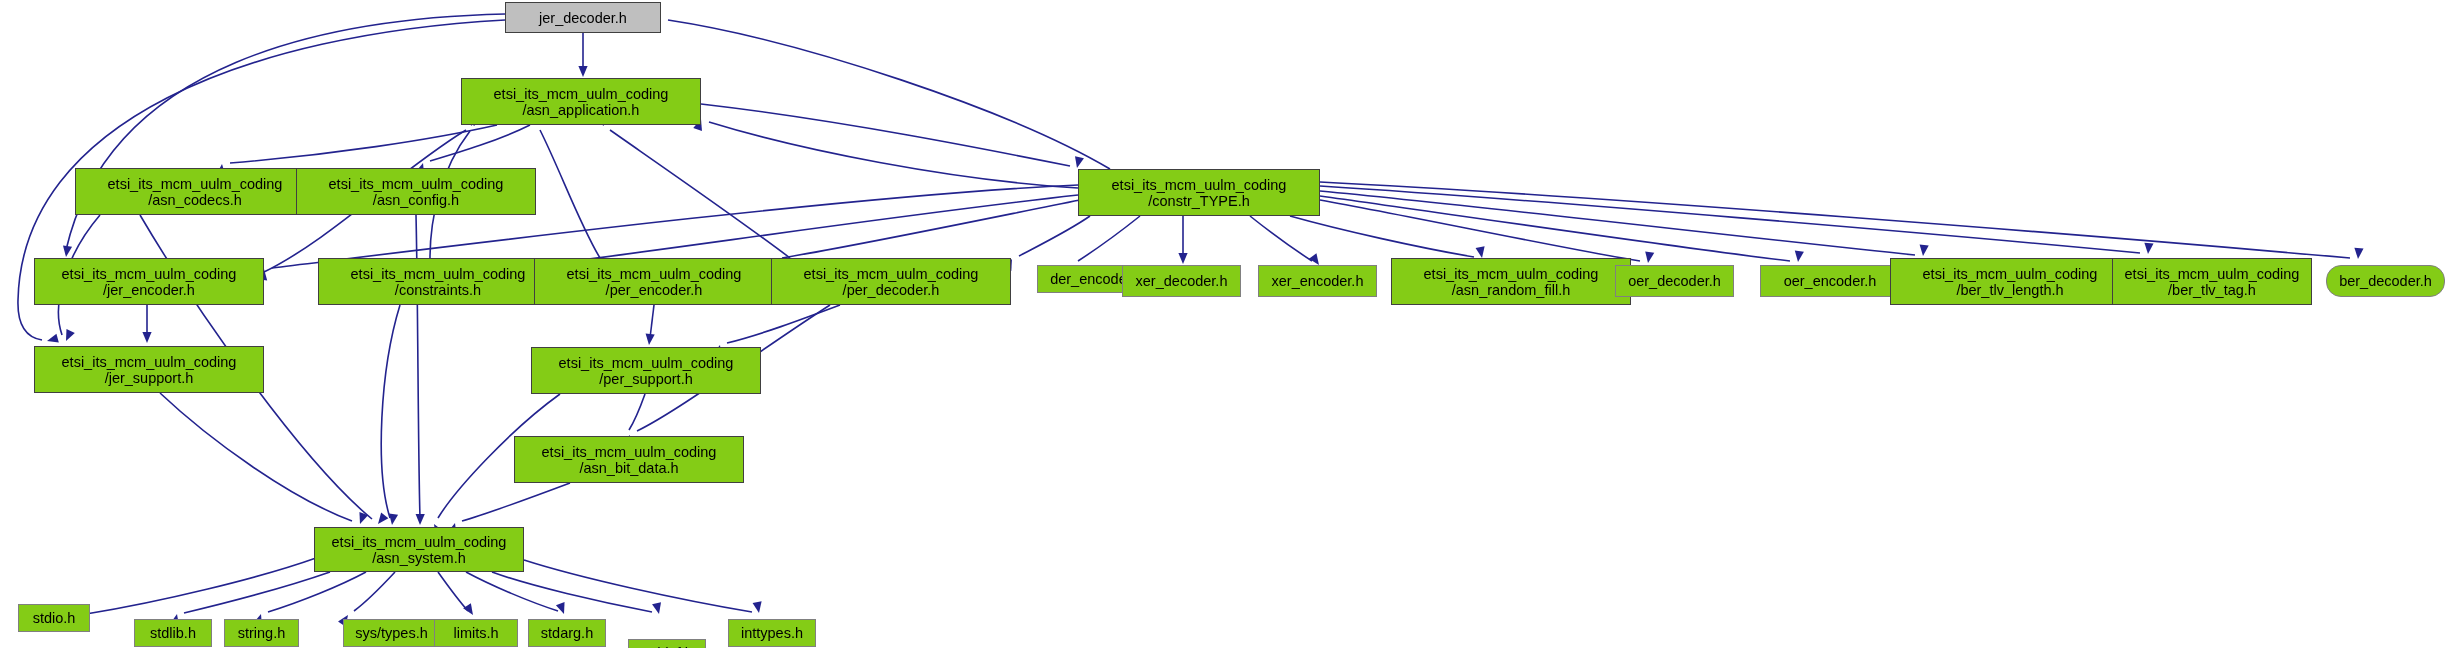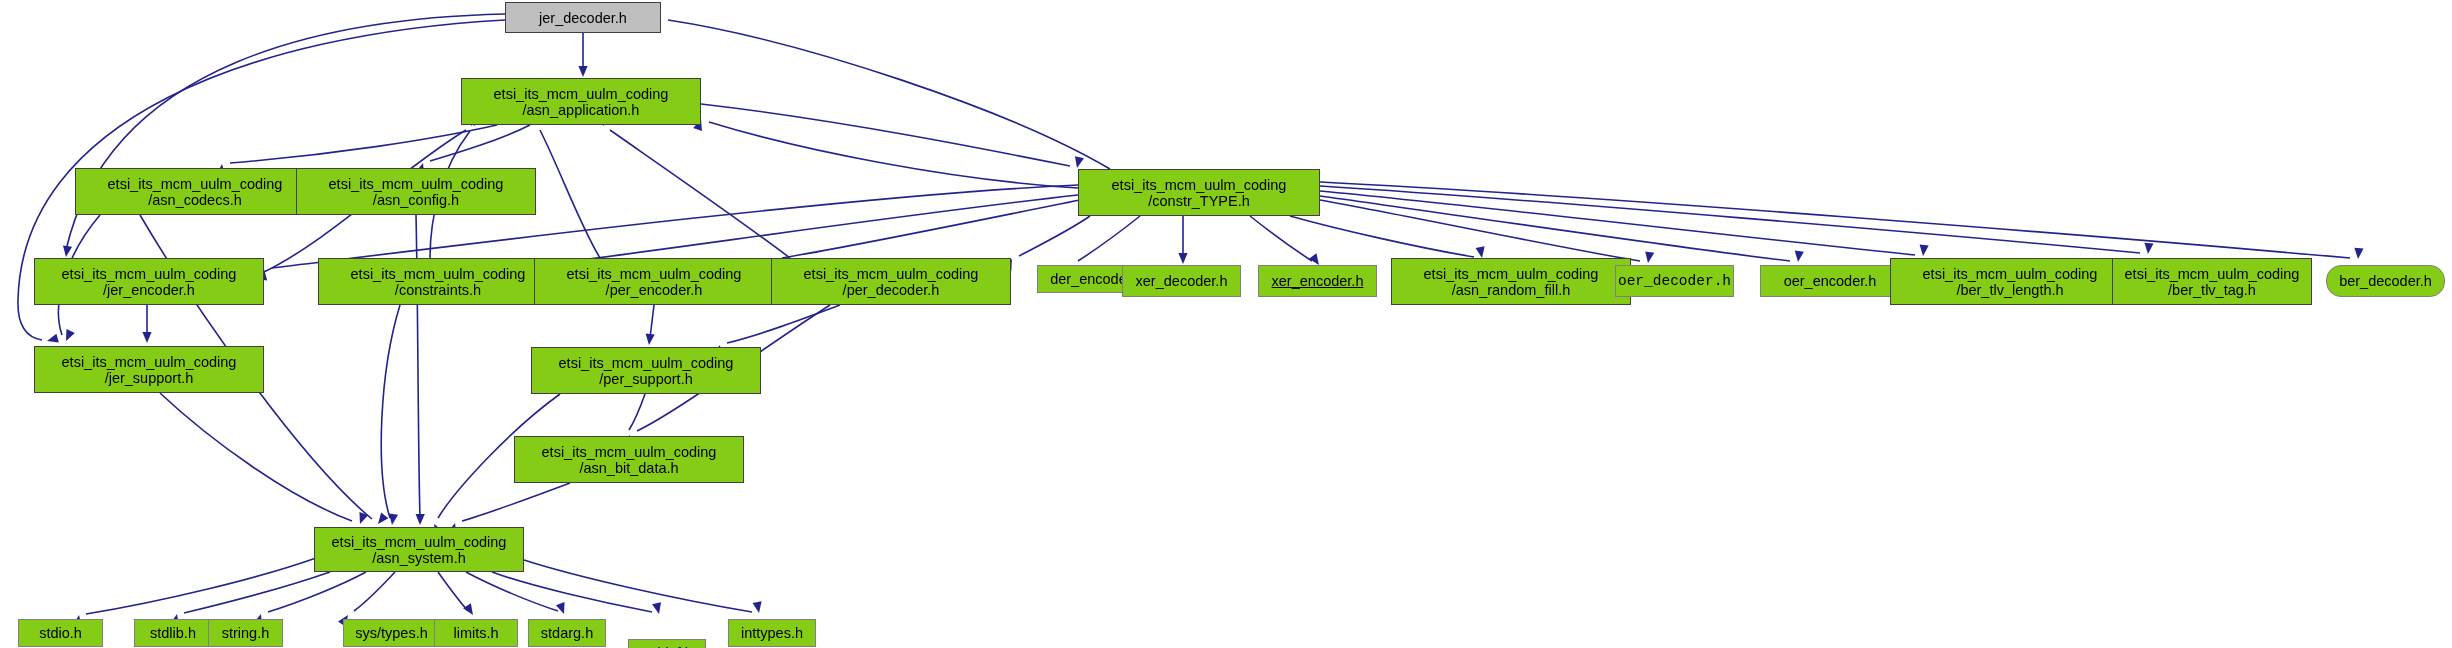--- a/index.html
+++ b/index.html
@@ -133,32 +133,32 @@
     <div class="node dark" style="left: 461px; top: 78px; width: 240px; height: 47px;"><div><span>etsi_its_mcm_uulm_coding</span><span>/asn_application.h</span></div></div>
     <div class="node dark" style="left: 75px; top: 168px; width: 240px; height: 47px;"><div><span>etsi_its_mcm_uulm_coding</span><span>/asn_codecs.h</span></div></div>
     <div class="node dark" style="left: 296px; top: 168px; width: 240px; height: 47px;"><div><span>etsi_its_mcm_uulm_coding</span><span>/asn_config.h</span></div></div>
     <div class="node dark" style="left: 1078px; top: 169px; width: 242px; height: 47px;"><div><span>etsi_its_mcm_uulm_coding</span><span>/constr_TYPE.h</span></div></div>
     <div class="node dark" style="left: 34px; top: 258px; width: 230px; height: 47px;"><div><span>etsi_its_mcm_uulm_coding</span><span>/jer_encoder.h</span></div></div>
     <div class="node dark" style="left: 318px; top: 258px; width: 240px; height: 47px;"><div><span>etsi_its_mcm_uulm_coding</span><span>/constraints.h</span></div></div>
     <div class="node dark" style="left: 534px; top: 258px; width: 240px; height: 47px;"><div><span>etsi_its_mcm_uulm_coding</span><span>/per_encoder.h</span></div></div>
     <div class="node dark" style="left: 771px; top: 258px; width: 240px; height: 47px;"><div><span>etsi_its_mcm_uulm_coding</span><span>/per_decoder.h</span></div></div>
     <div class="node light" style="left: 1002px; top: 265px; width: 119px; height: 28px; margin-left: 35px;"><div><span>der_encoder.h</span></div></div>
     <div class="node light" style="left: 1122px; top: 265px; width: 119px; height: 32px;"><div><span>xer_decoder.h</span></div></div>
-    <div class="node light" style="left: 1258px; top: 265px; width: 119px; height: 32px; text-decoration: underline;"><div><span>xer_encoder.h</span></div></div>
+    <div class="node light" style="left: 1258px; top: 265px; width: 119px; height: 32px;"><div><span>xer_encoder.h</span></div></div>
     <div class="node dark" style="left: 1391px; top: 258px; width: 240px; height: 47px;"><div><span>etsi_its_mcm_uulm_coding</span><span>/asn_random_fill.h</span></div></div>
-    <div class="node light" style="left: 1615px; top: 265px; width: 119px; height: 32px; font-family: Liberation Mono, monospace;"><div><span>oer_decoder.h</span></div></div>
+    <div class="node light" style="left: 1615px; top: 265px; width: 119px; height: 32px;"><div><span>oer_decoder.h</span></div></div>
     <div class="node light" style="left: 1760px; top: 265px; width: 140px; height: 32px;"><div><span>oer_encoder.h</span></div></div>
     <div class="node dark" style="left: 1890px; top: 258px; width: 240px; height: 47px;"><div><span>etsi_its_mcm_uulm_coding</span><span>/ber_tlv_length.h</span></div></div>
     <div class="node dark" style="left: 2112px; top: 258px; width: 200px; height: 47px;"><div><span>etsi_its_mcm_uulm_coding</span><span>/ber_tlv_tag.h</span></div></div>
     <div class="node light" style="left: 2326px; top: 265px; width: 119px; height: 32px; border-radius: 15px;"><div><span>ber_decoder.h</span></div></div>
     <div class="node dark" style="left: 34px; top: 346px; width: 230px; height: 47px;"><div><span>etsi_its_mcm_uulm_coding</span><span>/jer_support.h</span></div></div>
     <div class="node dark" style="left: 531px; top: 347px; width: 230px; height: 47px;"><div><span>etsi_its_mcm_uulm_coding</span><span>/per_support.h</span></div></div>
     <div class="node dark" style="left: 514px; top: 436px; width: 230px; height: 47px;"><div><span>etsi_its_mcm_uulm_coding</span><span>/asn_bit_data.h</span></div></div>
     <div class="node dark" style="left: 314px; top: 527px; width: 210px; height: 45px;"><div><span>etsi_its_mcm_uulm_coding</span><span>/asn_system.h</span></div></div>
-    <div class="node light" style="left: 18px; top: 619px; width: 85px; height: 28px;"><div><span>stdio.h</span></div></div>
+    <div class="node light" style="left: 18px; top: 604px; width: 72px; height: 28px;"><div><span>stdio.h</span></div></div>
     <div class="node light" style="left: 118px; top: 619px; width: 78px; height: 28px; margin-left: 16px;"><div><span>stdlib.h</span></div></div>
-    <div class="node light" style="left: 208px; top: 619px; width: 75px; height: 28px;"><div><span>string.h</span></div></div>
+    <div class="node light" style="left: 224px; top: 619px; width: 75px; height: 28px;"><div><span>string.h</span></div></div>
     <div class="node light" style="left: 307px; top: 619px; width: 97px; height: 28px; margin-left: 36px;"><div><span>sys/types.h</span></div></div>
     <div class="node light" style="left: 434px; top: 619px; width: 84px; height: 28px;"><div><span>limits.h</span></div></div>
     <div class="node light" style="left: 528px; top: 619px; width: 78px; height: 28px;"><div><span>stdarg.h</span></div></div>
     <div class="node light" style="left: 628px; top: 619px; width: 78px; height: 28px; margin-top: 20px;"><div><span>stddef.h</span></div></div>
     <div class="node light" style="left: 728px; top: 619px; width: 88px; height: 28px;"><div><span>inttypes.h</span></div></div>
   </div>
 
 </body></html>

